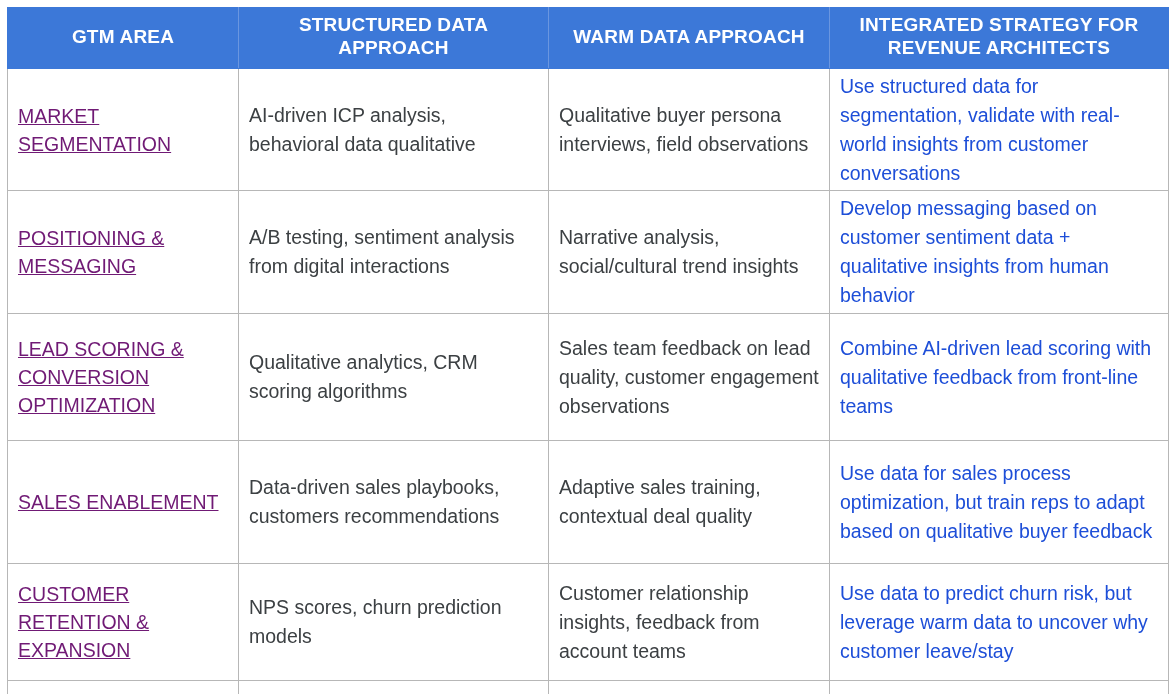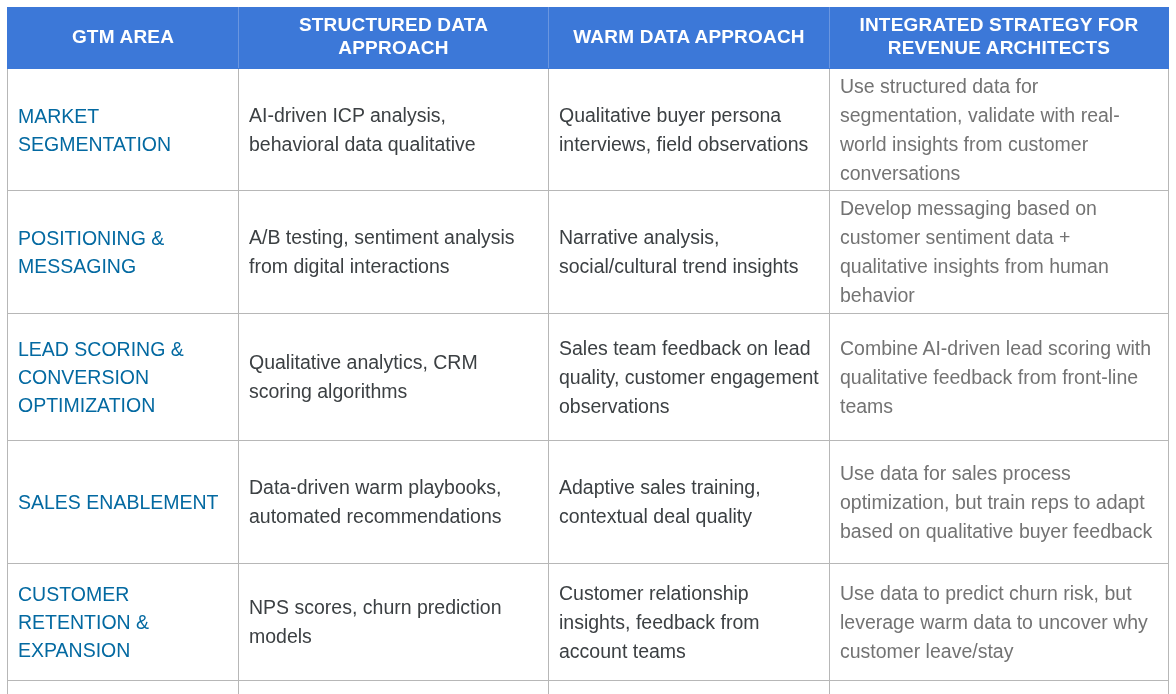--- a/index.html
+++ b/index.html
@@ -66,25 +66,26 @@
     color: #3c4043;
     font-size: 19.5px;
     line-height: 29px;
     text-align: left;
     background: #ffffff;
   }
 
   tbody td.col-area {
     font-size: 19.5px;
     line-height: 28px;
-    color: #0369a1;
+    color: #701a75;
+    text-decoration: underline;
   }
 
   tbody td.col-integrated {
-    color: #737373;
+    color: #1d4ed8;
   }
 
   tbody tr.r1 td { height: 122px; }
   tbody tr.r2 td { height: 123px; }
   tbody tr.r3 td { height: 127px; }
   tbody tr.r4 td { height: 123px; }
   tbody tr.r5 td { height: 117px; }
   tbody tr.r6 td { height: 30px; }
 
   .cell-text { display: block; white-space: pre-line; }
@@ -156,21 +157,21 @@
         <td class="col-integrated">
             <span class="cell-text">Combine AI-driven lead scoring with qualitative feedback from front-line teams</span>
           </td>
       </tr>
 
       <tr class="r4">
         <td class="col-area">
             <span class="cell-text">SALES ENABLEMENT</span>
           </td>
         <td class="col-structured">
-            <span class="cell-text">Data-driven warm playbooks, automated recommendations</span>
+            <span class="cell-text">Data-driven sales playbooks, customers recommendations</span>
           </td>
         <td class="col-warm">
             <span class="cell-text">Adaptive sales training, contextual deal quality</span>
           </td>
         <td class="col-integrated">
             <span class="cell-text">Use data for sales process optimization, but train reps to adapt based on qualitative buyer feedback</span>
           </td>
       </tr>
 
       <tr class="r5">

